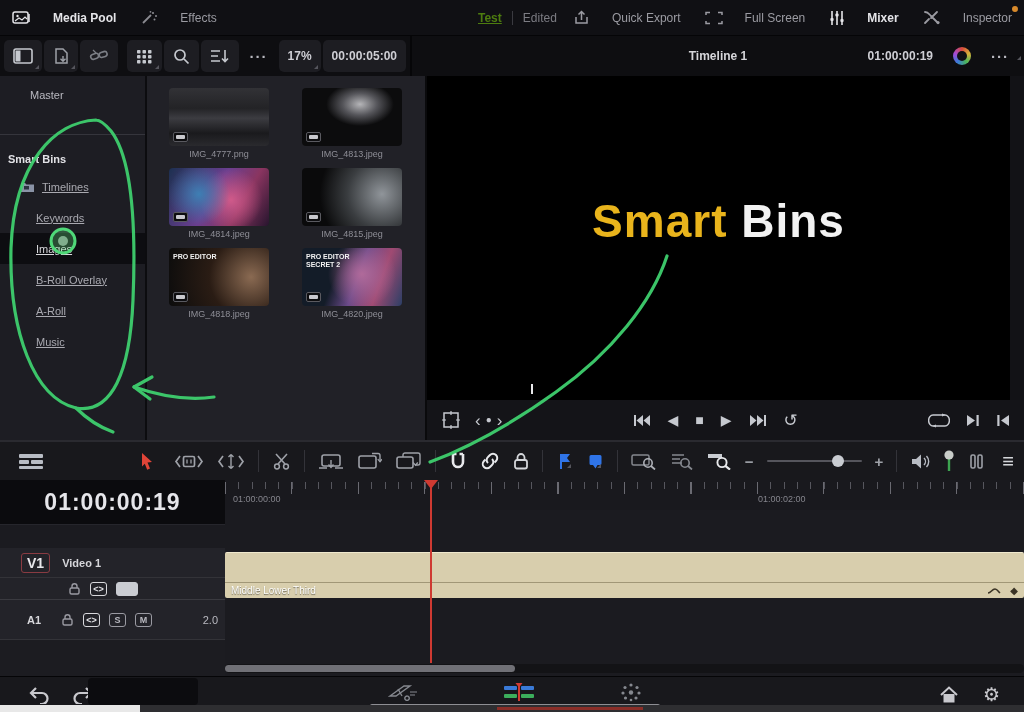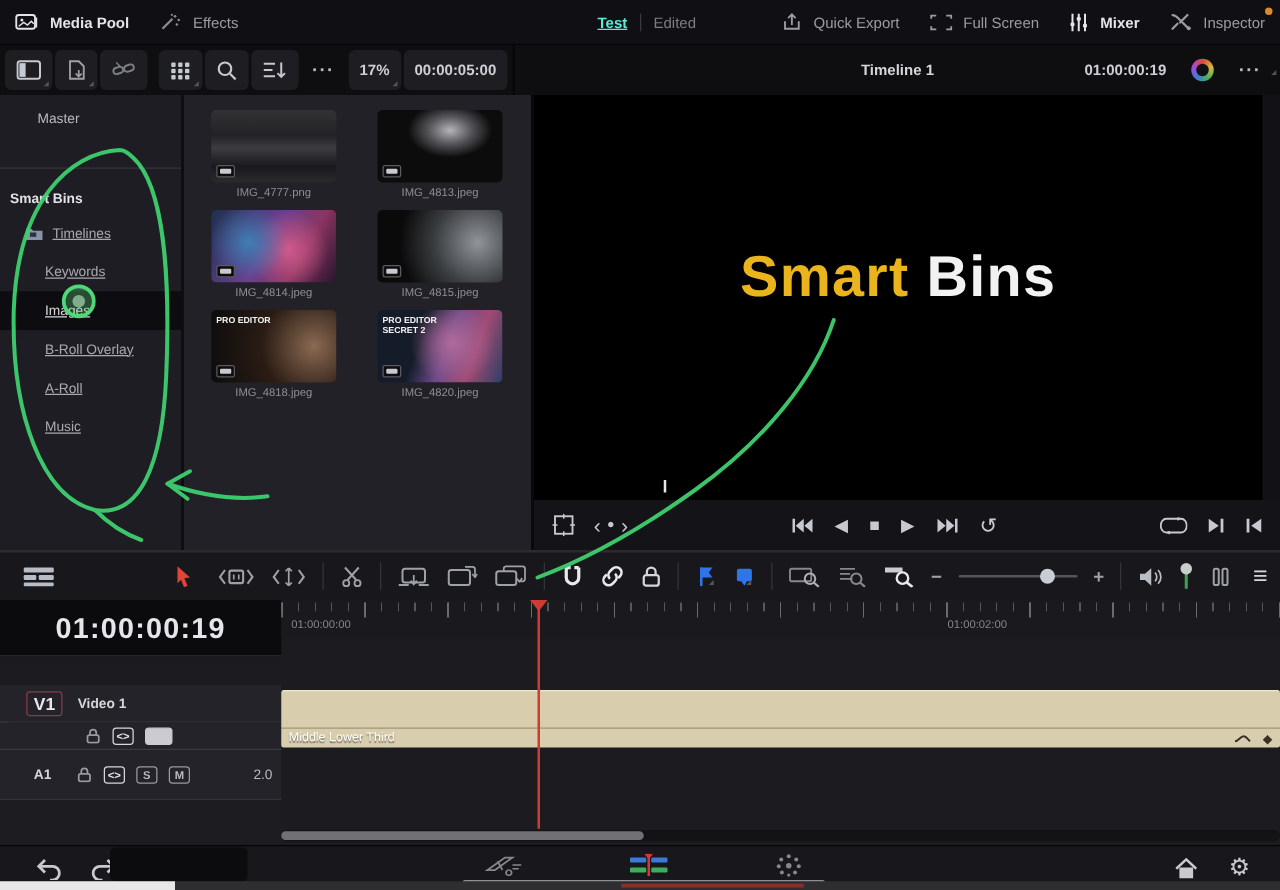--- a/index.html
+++ b/index.html
@@ -2,25 +2,25 @@
 <html><head>
 <meta charset="utf-8">
 <style>
   * { margin:0; padding:0; box-sizing:border-box; }
   html,body { background:#000; }
   body { font-family:"Liberation Sans", sans-serif; }
   .app { position:relative; width:1024px; height:712px; background:#141417; overflow:hidden; color:#c9c9ce; }
 
   
   .top-bar { position:absolute; left:0; top:0; width:1024px; height:36px; background:#101014; display:flex; align-items:center; border-bottom:1px solid #050507; }
-  .tb-btn { display:flex; align-items:center; gap:9px; padding:0 12px; height:100%; font-size:12px; }
+  .tb-btn { display:flex; align-items:center; gap:22px; padding:0 12px; height:100%; font-size:12px; }
   .tb-label { color:#9b9ba2; }
   .tb-label.bright { color:#e4e4e8; font-weight:bold; }
   .proj { margin-left:auto; display:flex; align-items:center; gap:10px; font-size:12px; }
-  .proj-name { color:#5eead4; font-weight:bold;text-decoration:underline; }
+  .proj-name { color:#4d7c0f; font-weight:bold;text-decoration:underline; }
   .proj-div { width:1px; height:14px; background:#3a3a40; }
   .proj-status { color:#7c7c83; }
   .tb-right { margin-left:auto; display:flex; align-items:center; }
   .notif-dot { position:absolute; right:6px; top:6px; width:6px; height:6px; border-radius:50%; background:#d98a2b; }
 
   
   .toolbar2 { position:absolute; left:0; top:36px; width:1024px; height:40px; background:#0e0e11; display:flex; align-items:stretch; }
   .t2-left { width:410px; display:flex; align-items:center; gap:2px; padding:3px 4px; }
   .t2-right { flex:1; display:flex; align-items:center; gap:2px; padding:3px 6px; border-left:2px solid #060608; position:relative; }
   .chip { background:#1d1d22; border-radius:5px; height:32px; display:flex; align-items:center; justify-content:center; padding:0 9px; position:relative; }

